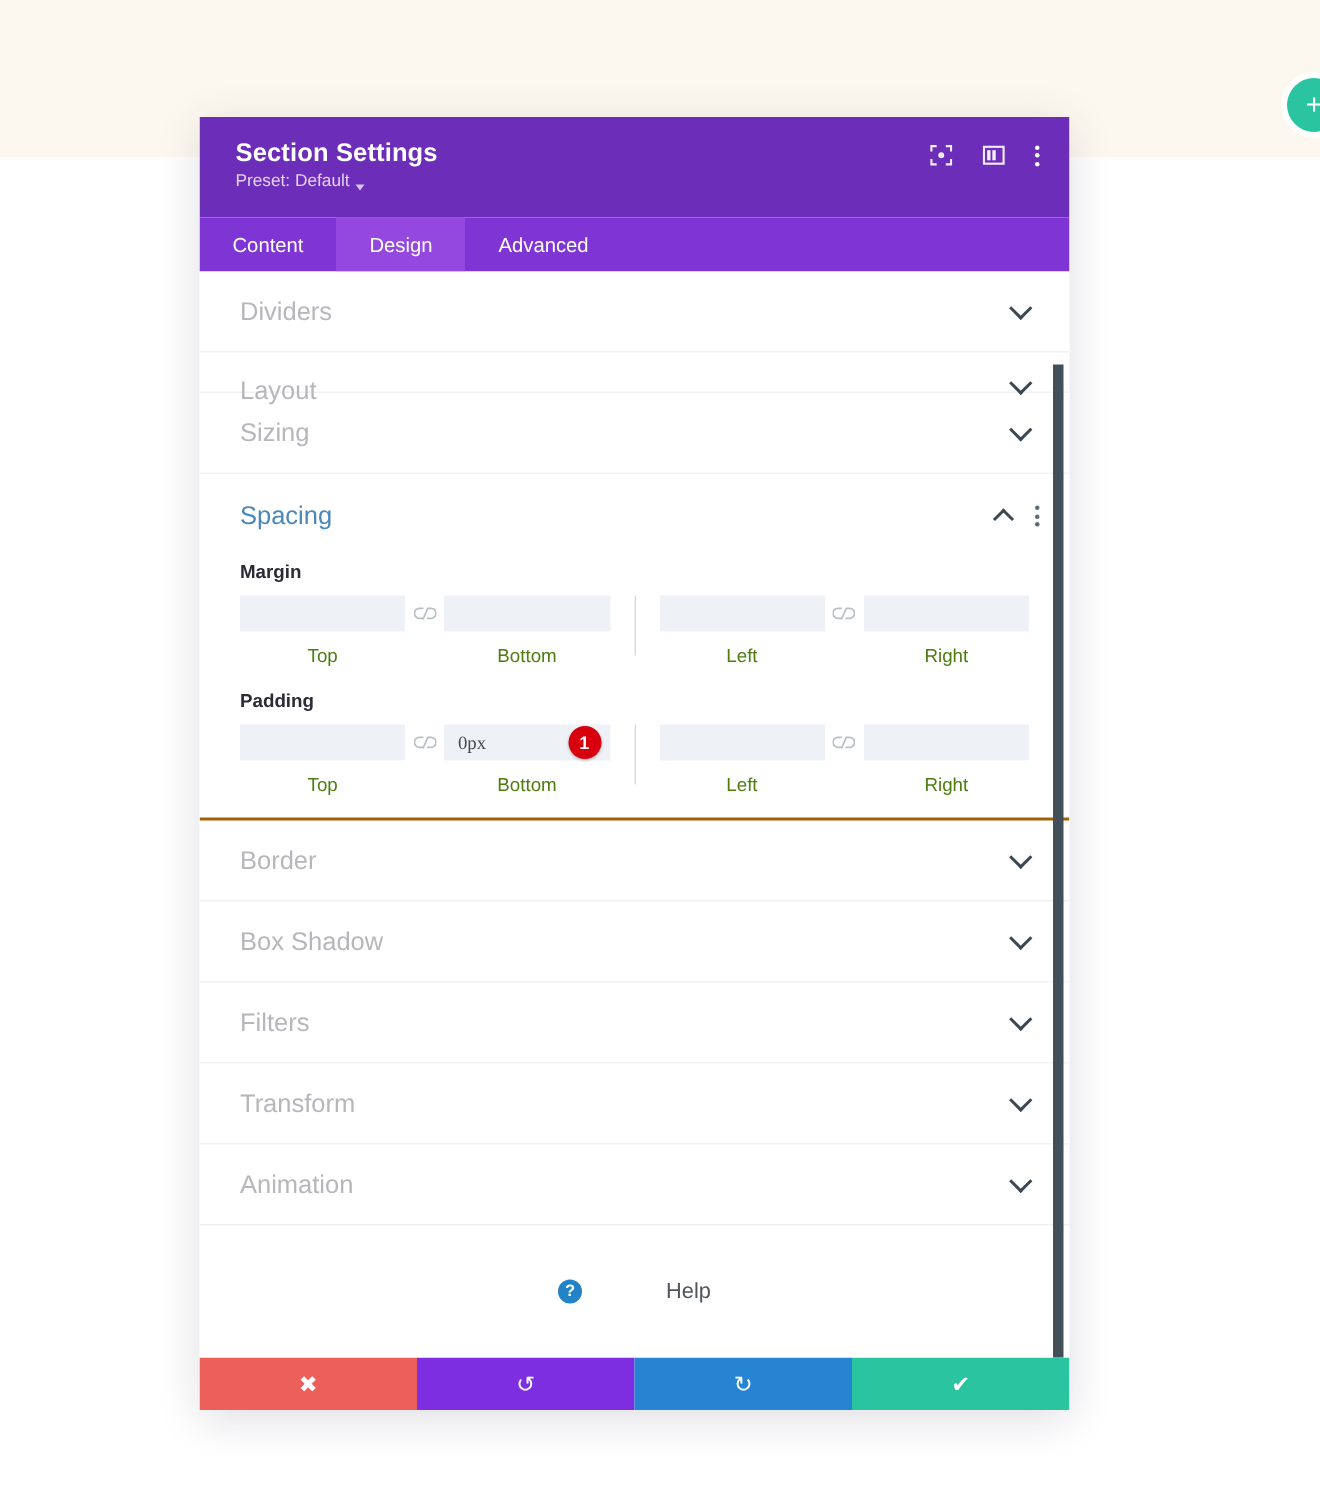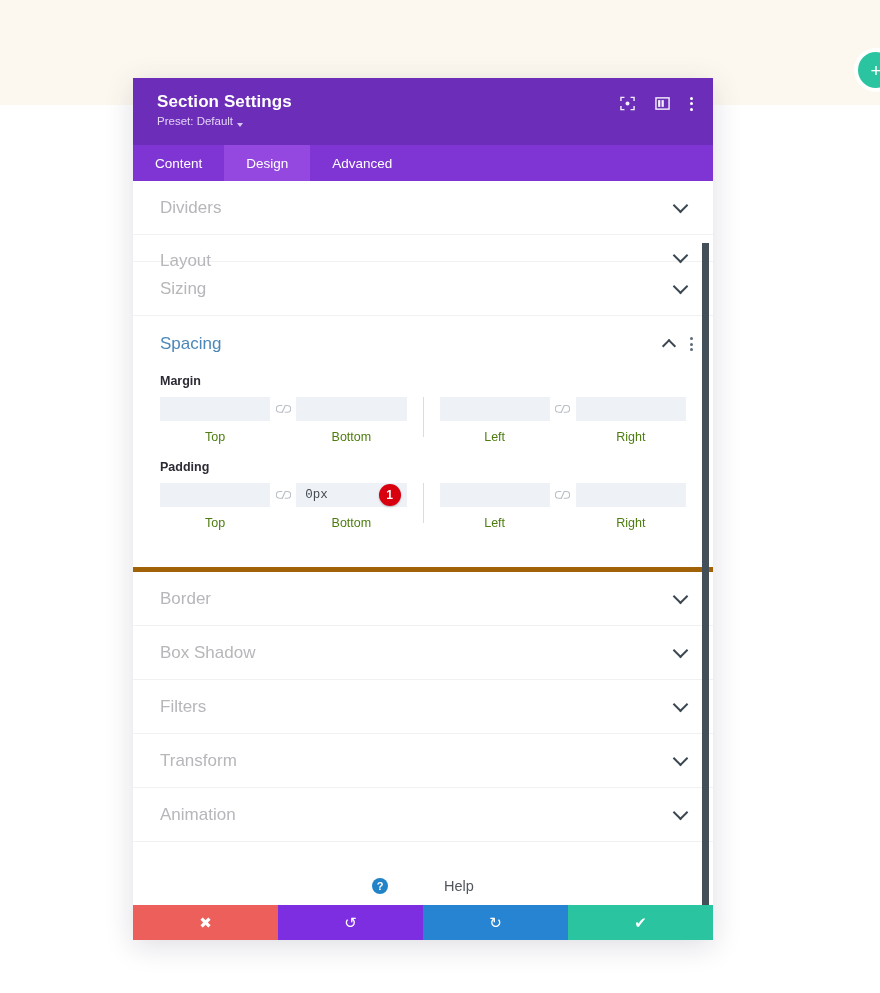--- a/index.html
+++ b/index.html
@@ -145,21 +145,21 @@
   .acc-label.clipped-text { position: relative; top: 10px; }
   .chev {
     width: 11px; height: 11px;
     border-right: 2px solid #3b4751;
     border-bottom: 2px solid #3b4751;
     transform: rotate(45deg);
     margin-top: -5px;
   }
 
   
-  .section-open { border-bottom: 5px solid #a16207; padding-bottom: 37px; }
+  .section-open { border-bottom: 2px solid #a16207; padding-bottom: 15px; }
   .section-open-head {
     height: 56px;
     display: flex;
     align-items: center;
     justify-content: space-between;
     padding: 0 20px 0 27px;
     cursor: pointer;
   }
   .section-open-title {
     font-size: 17px;
@@ -206,21 +206,21 @@
     flex-direction: column;
     align-items: center;
   }
   .field-box {
     position: relative;
     width: 100%;
     height: 24px;
     background: #eef2f6;
     border: none;
     outline: none;
-    font-family: Liberation Mono, monospace;
+    font-family: Liberation Serif, serif;
     font-size: 12.5px;
     color: #444a52;
     padding: 0 9px;
     border-radius: 0;
   }
   .field-wrap { position: relative; width: 100%; }
   .field-label {
     font-size: 12.5px;
     color: #4d7c0f;
     margin-top: 9px;

